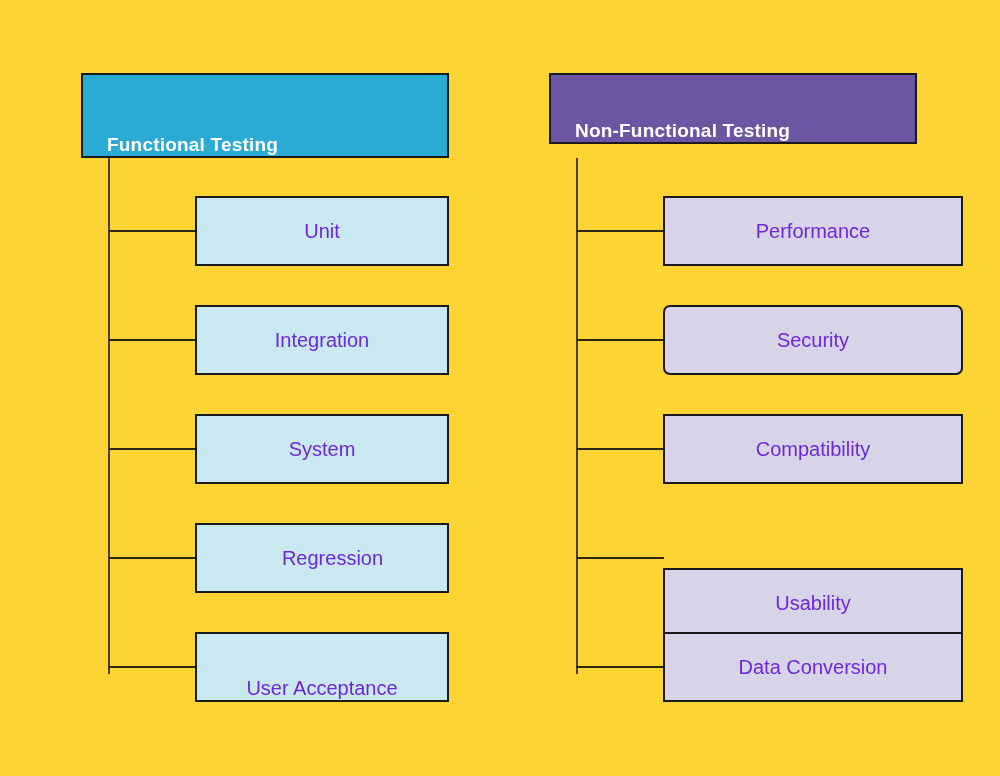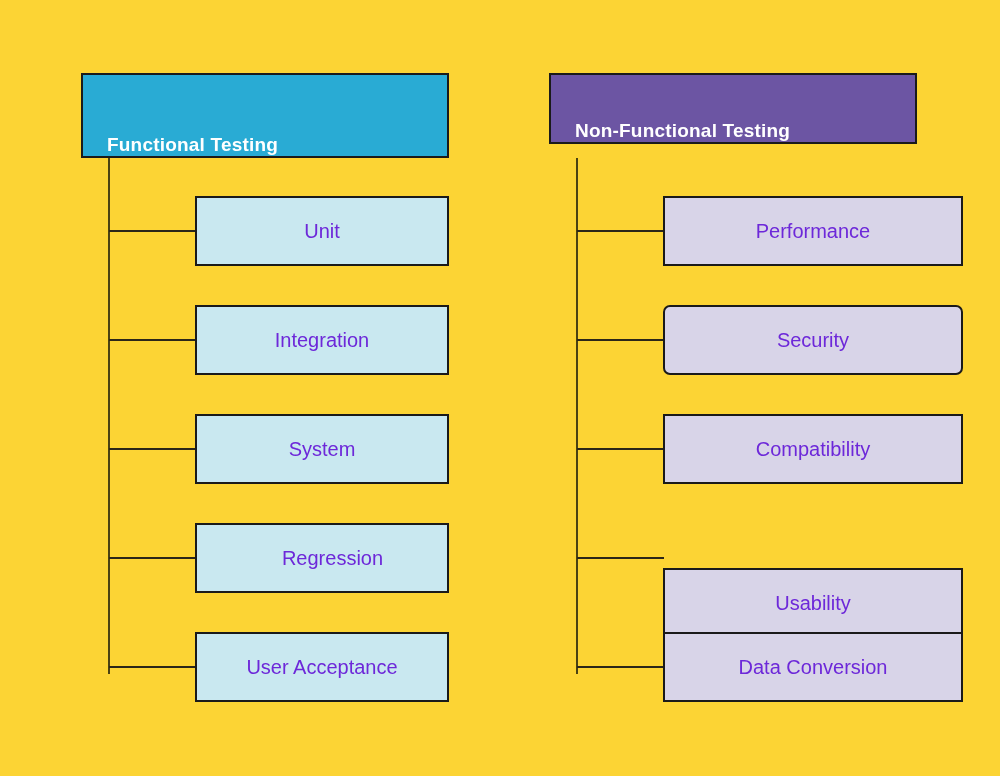--- a/index.html
+++ b/index.html
@@ -136,21 +136,21 @@
     <div class="child-box" style="top:414px;">
       <span class="child-label">System</span>
     </div>
 
     <div class="branch" style="top:557px;"></div>
     <div class="child-box" style="top:523px;padding-left:21px;">
       <span class="child-label">Regression</span>
     </div>
 
     <div class="branch" style="top:666px;"></div>
-    <div class="child-box" style="top:632px;">
+    <div class="child-box" style="top:632px;align-items:flex-end;">
       <span class="child-label">User Acceptance</span>
     </div>
 
   </div>
 
   <div class="column col-b">
 
     <div class="header-box">
       <span class="header-label">Non-Functional Testing</span>
     </div>

